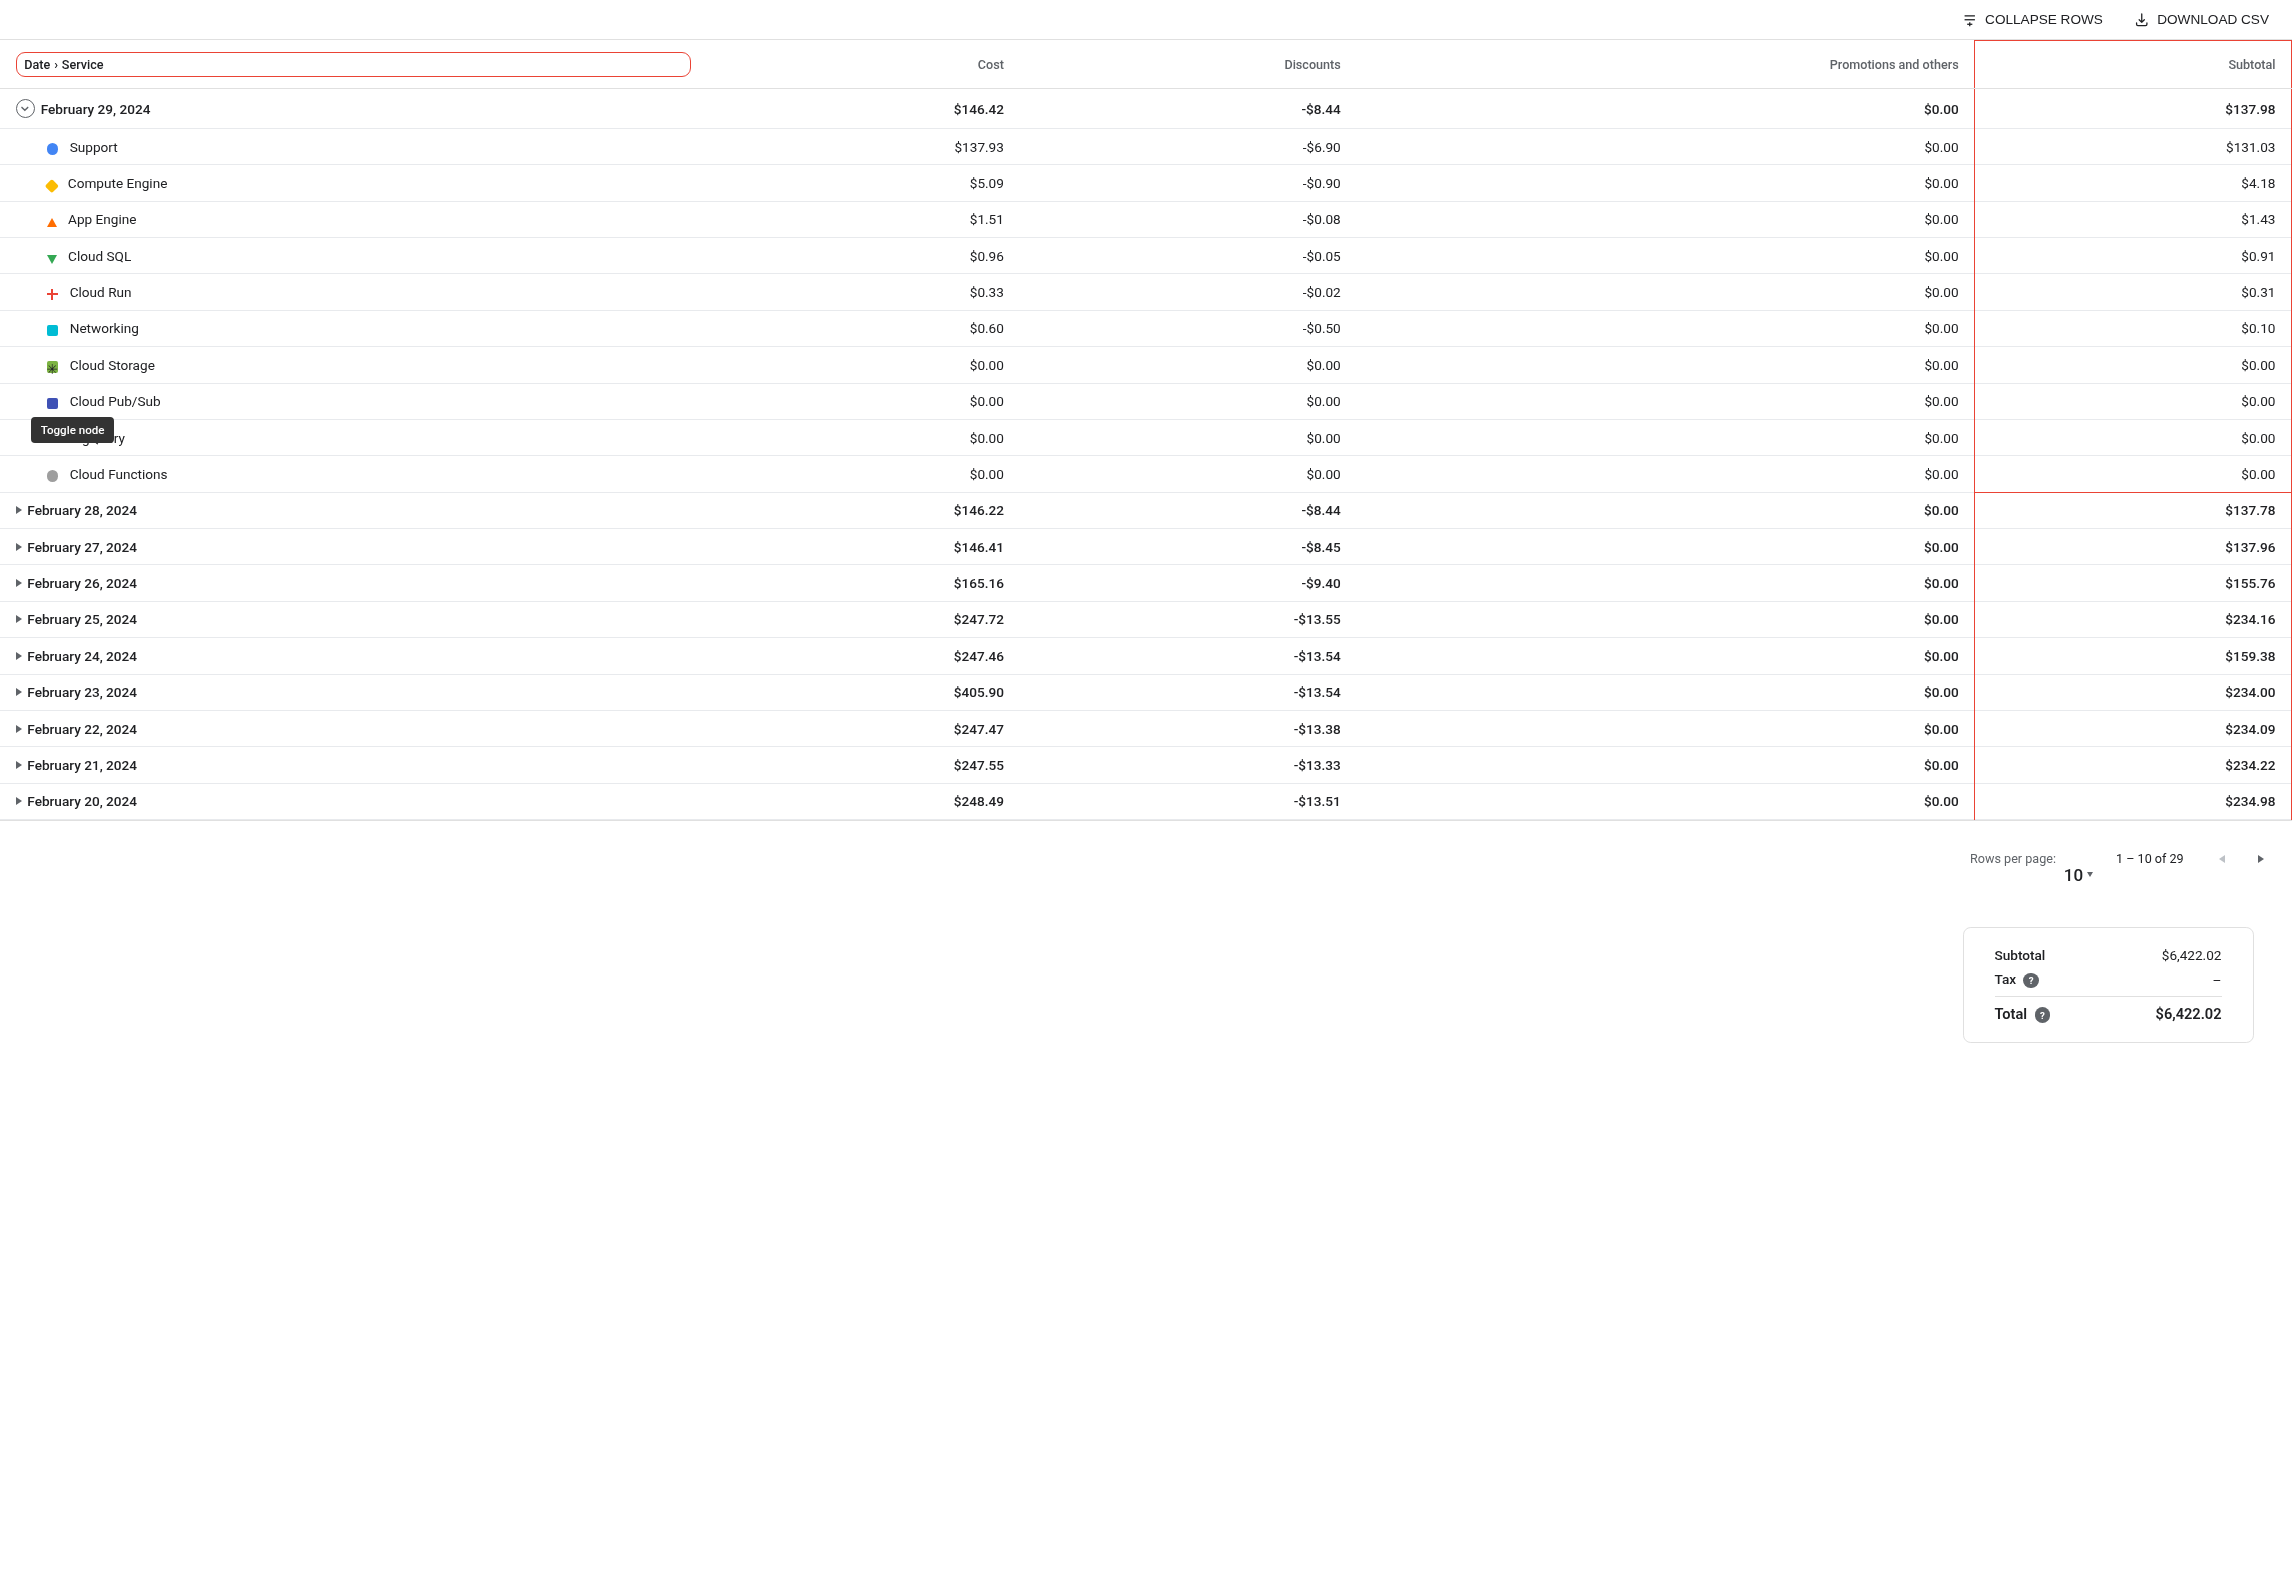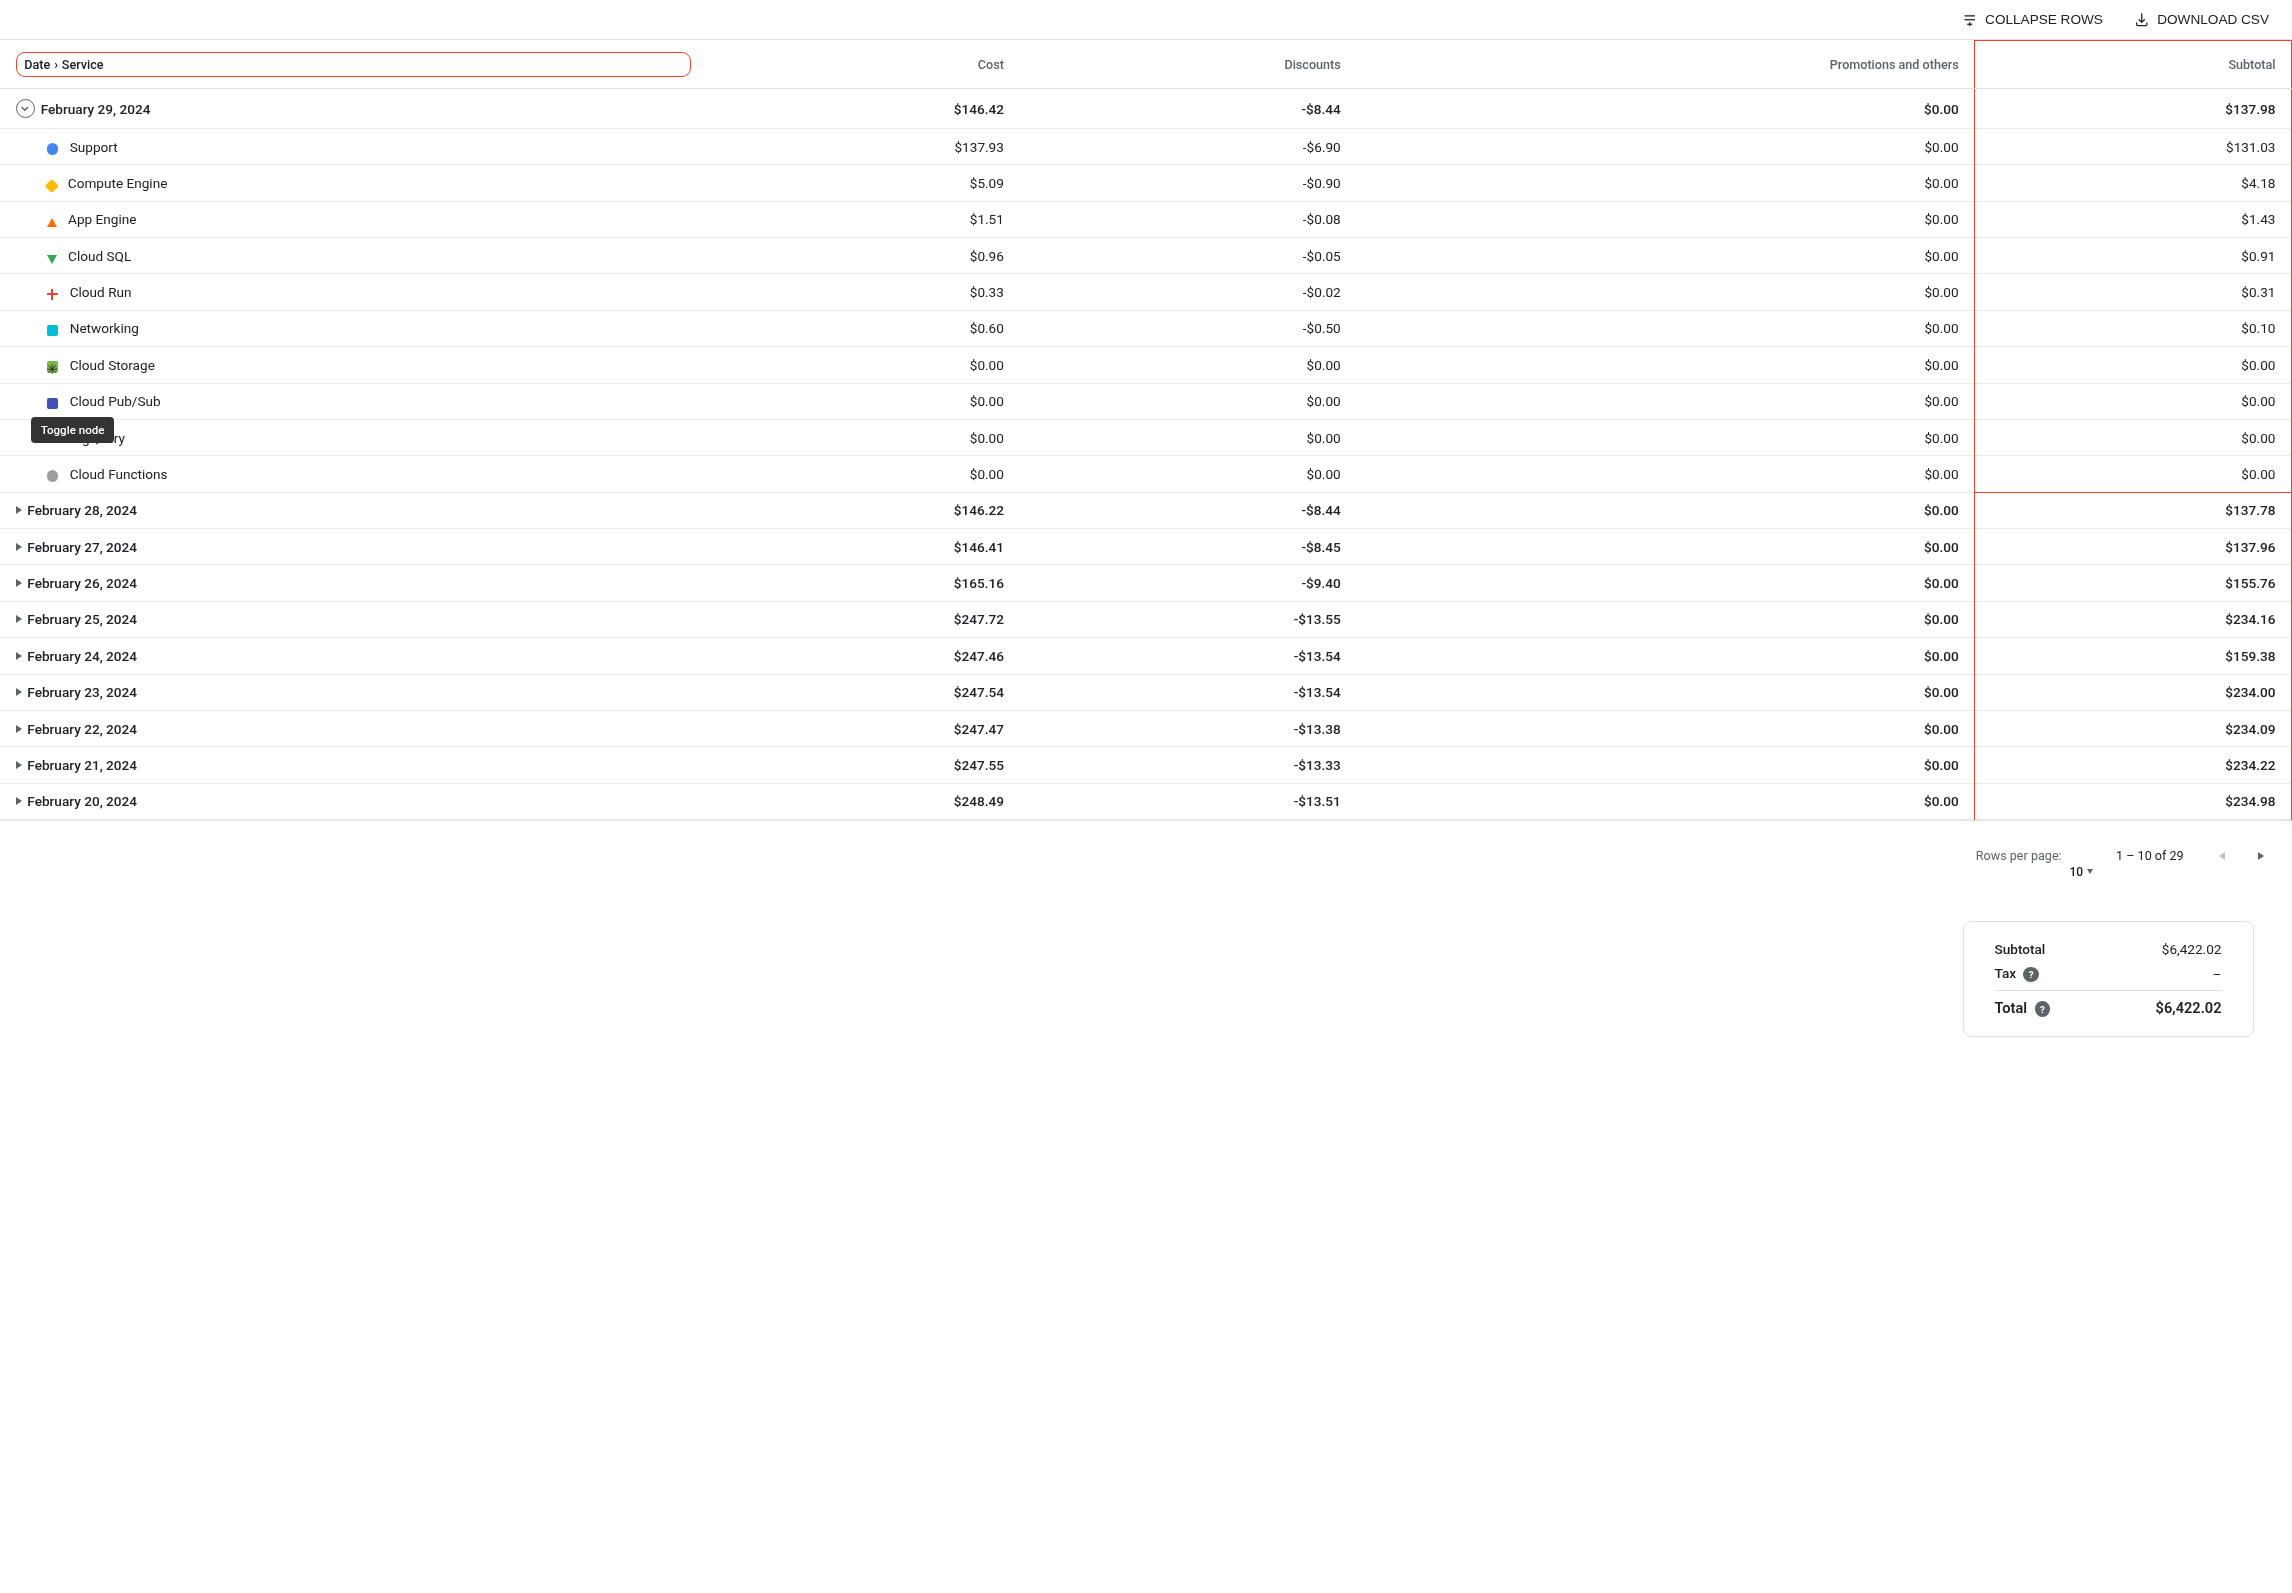--- a/index.html
+++ b/index.html
@@ -157,21 +157,21 @@
       display: flex;
       align-items: center;
       gap: 7.8px;
     }
 
     .rows-per-page-select {
       display: flex;
       align-items: center;
       gap: 3.9px;
       cursor: pointer;
-      font-size: 12px;
+      font-size: 17px;
       color: #202124;
       font-weight: 500;
       margin-top: 32px;
     }
 
     .pagination-info {
       font-size: 12.6px;
       color: #202124;
     }
 
@@ -565,21 +565,21 @@
       <td>$0.00</td>
       <td class="subtotal-cell">$159.38</td>
     </tr>
         <tr class="date-row-parent">
       <td>
         <div class="date-header-cell">
           <span class="expand-arrow"></span>
           <span>February 23, 2024</span>
         </div>
       </td>
-      <td>$247.54</td>
+      <td>$405.90</td>
       <td>-$13.54</td>
       <td>$0.00</td>
       <td class="subtotal-cell">$234.00</td>
     </tr>
         <tr class="date-row-parent">
       <td>
         <div class="date-header-cell">
           <span class="expand-arrow"></span>
           <span>February 22, 2024</span>
         </div>

